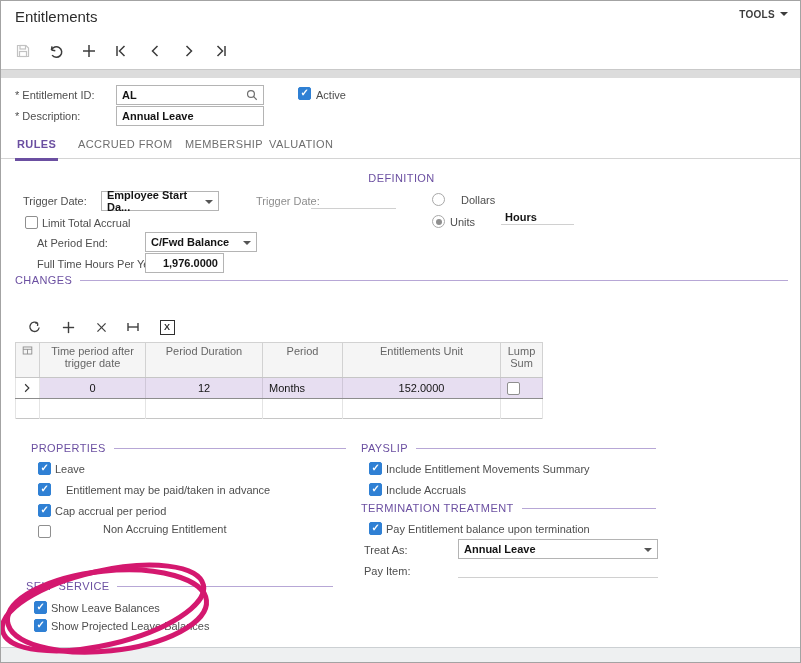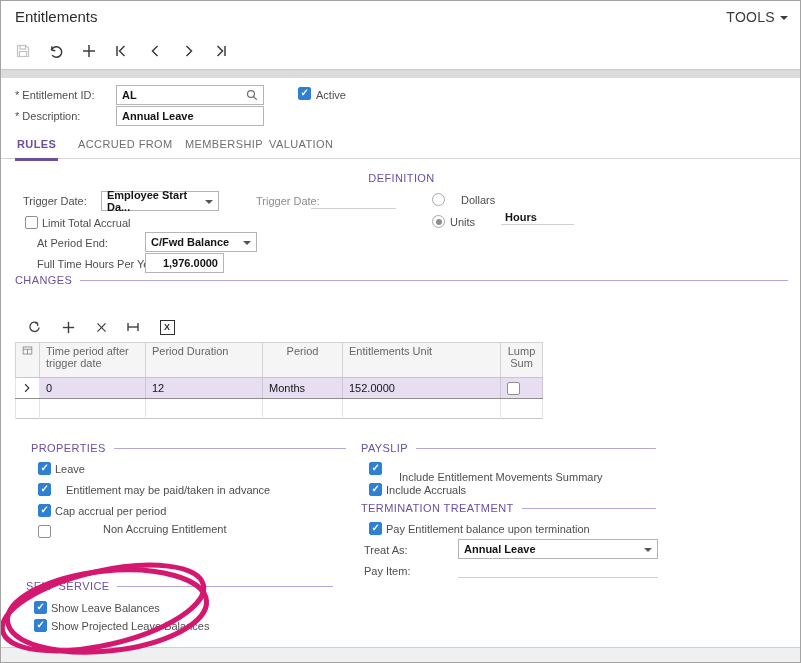--- a/index.html
+++ b/index.html
@@ -1,20 +1,20 @@
 <!DOCTYPE html>
 <html style="--accent: #6b4fa1; --hline: #b7a7d6; --cb: #2f80d4; --pink: #d4186f; --rowhl: #e7def1;"><head>
 <meta charset="utf-8">
 <style>
   html,body{margin:0;padding:0;background:#e8e8e8;font-family:"Liberation Sans",sans-serif;}
   #win{position:relative;width:801px;height:663px;background:#fff;border:1px solid #a3a3a3;box-sizing:border-box;overflow:hidden;font-size:11px;color:#4e4e4e;}
   .abs{position:absolute;}
   
   .title{font-size:15px;color:#2d2d2d;}
-  .tools{font-size:14px;color:#3c3c3c;letter-spacing:.3px;cursor:pointer;}
+  .tools{font-size:10px;color:#3c3c3c;letter-spacing:.3px;cursor:pointer;font-weight:bold;}
   .caret-down{display:inline-block;width:0;height:0;border:4px solid transparent;border-top-color:#3c3c3c;margin-left:5px;vertical-align:-2px;}
   .tbtn{position:absolute;width:20px;height:20px;display:flex;align-items:center;justify-content:center;cursor:pointer;}
   .band{position:absolute;left:0;right:0;top:68px;height:9px;background:#dcdcdc;border-top:1px solid #c9c9c9;box-sizing:border-box;}
   
   .tabs{position:absolute;left:0;right:0;top:132px;height:26px;border-bottom:1px solid #d4d4d4;box-sizing:border-box;}
   .tab{position:absolute;top:0;height:25px;line-height:22px;letter-spacing:.4px;color:#6e6e6e;cursor:pointer;padding:0 2px;}
   .tab.active{color:var(--accent);border-bottom:3px solid var(--accent);font-weight:700;}
   
   .sec{position:absolute;display:flex;align-items:center;height:14px;}
   .sec .t{color:var(--accent);letter-spacing:.4px;white-space:nowrap;}
@@ -36,21 +36,21 @@
   .radio.selected::after{content:"";position:absolute;left:2.5px;top:2.5px;width:6px;height:6px;border-radius:50%;background:#8f8f8f;}
   
   .gbtn{position:absolute;width:22px;height:20px;display:flex;align-items:center;justify-content:center;cursor:pointer;}
   table.grid{position:absolute;border-collapse:collapse;table-layout:fixed;background:#fff;}
   table.grid th,table.grid td{border:1px solid #d2d2d2;font-weight:400;padding:2px 6px;font-size:11px;}
   table.grid thead th{background:#f5f5f5;color:#666;vertical-align:top;border-bottom:1px solid #c6c6c6;}
   table.grid{border:1px solid #c6c6c6;}
   tr.data td{border-color:rgba(0,0,0,.10);border-bottom:1px solid #8d8d8d;height:16px;}
   tr.data td.hl{background:var(--rowhl);}
   tr.empty td{height:15px;border-bottom:none;border-color:#e4e4e4;}
-  .tar{text-align:left;}
+  .tar{text-align:center;}
   .excel-box{display:inline-flex;align-items:center;justify-content:center;width:13px;height:13px;border:1.5px solid #2f2f2f;font-weight:700;font-size:9px;color:#2f2f2f;}
   .footer{position:absolute;left:0;right:0;top:646px;bottom:0;background:#eef0f1;border-top:1px solid #ccd0d3;box-sizing:border-box;}
   svg{display:block;}
   .annot{position:absolute;left:-6px;top:556px;z-index:10;pointer-events:none;}
 </style>
 </head>
 <body>
 
 <div id="win">
 
@@ -250,21 +250,21 @@
   <span class="cb checked" style="position:absolute;left:37px;top:503px;"></span>
   <div class="lbl" style="left:54px;top:504px;">Cap accrual per period</div>
   <span class="cb unchecked" style="position:absolute;left:37px;top:524px;"></span>
   <div class="lbl" style="left:54px;top:522px;margin-left:48px;">Non Accruing Entitlement</div>
 
   <div class="sec" style="left:360px;top:440px;width:295px;">
     <span class="t">PAYSLIP</span>
       <span class="line"></span>
   </div>
   <span class="cb checked" style="position:absolute;left:368px;top:461px;"></span>
-  <div class="lbl" style="left:398px;top:462px;margin-top:8px;">Include Entitlement Movements Summary</div>
+  <div class="lbl" style="left:385px;top:462px;">Include Entitlement Movements Summary</div>
   <span class="cb checked" style="position:absolute;left:368px;top:482px;"></span>
   <div class="lbl" style="left:385px;top:483px;">Include Accruals</div>
 
   <div class="sec" style="left:360px;top:500px;width:295px;">
     <span class="t">TERMINATION TREATMENT</span>
       <span class="line"></span>
   </div>
   <span class="cb checked" style="position:absolute;left:368px;top:521px;"></span>
   <div class="lbl" style="left:385px;top:522px;">Pay Entitlement balance upon termination</div>
   <div class="lbl" style="left:363px;top:543px;">Treat As:</div>

